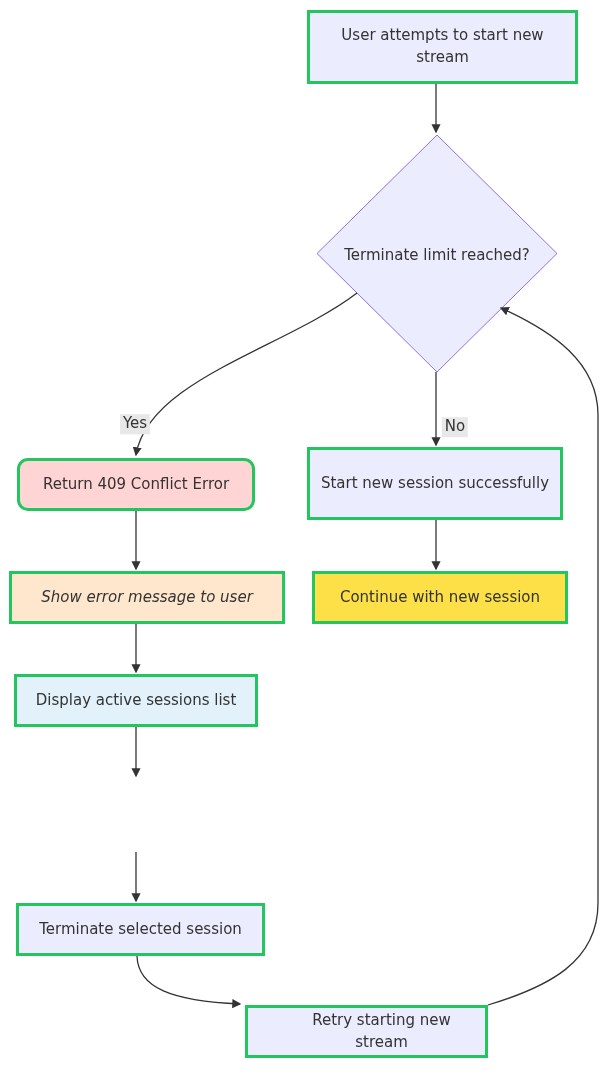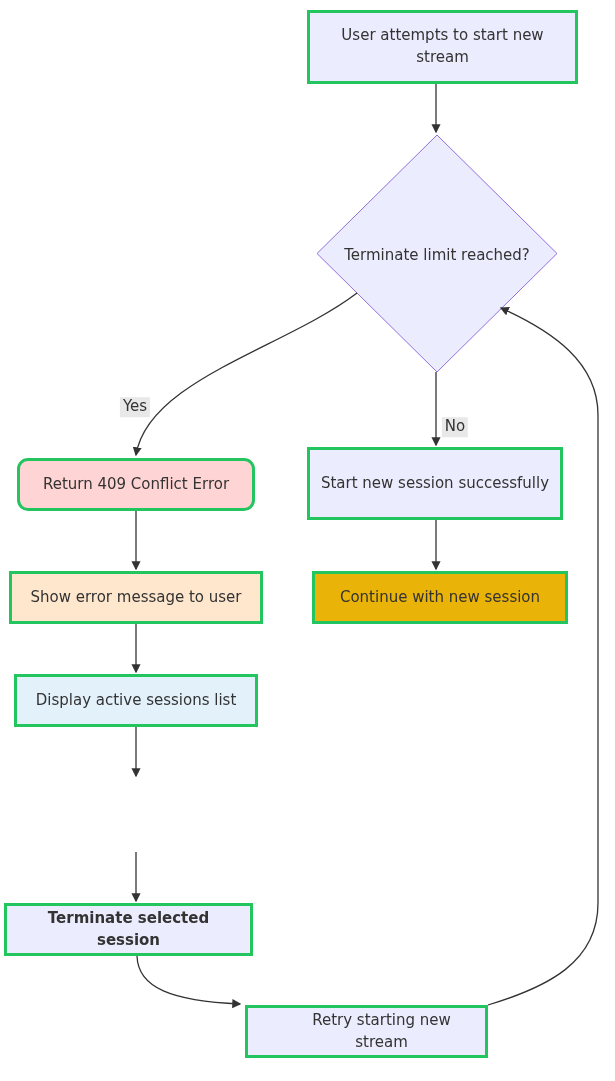--- a/index.html
+++ b/index.html
@@ -87,41 +87,41 @@
   <div class="node" style="left: 307px; top: 10px; width: 271px; height: 74px; background-color: rgb(236, 236, 255);">
     <span>User attempts to start new stream</span>
   </div>
 
   <div class="diamond-label" style="left:437px; top:255px;">Terminate limit reached?</div>
 
   <div class="node" style="left: 17px; top: 458px; width: 238px; height: 53px; background-color: rgb(255, 212, 212); border-radius: 11px;">
     <span>Return 409 Conflict Error</span>
   </div>
 
-  <div class="node" style="left: 9px; top: 571px; width: 254px; height: 53px; background-color: rgb(255, 231, 205);">
+  <div class="node" style="left: 9px; top: 571px; width: 276px; height: 53px; background-color: rgb(255, 231, 205); font-style: italic;">
     <span>Show error message to user</span>
   </div>
 
   <div class="node" style="left: 14px; top: 674px; width: 244px; height: 53px; background-color: rgb(227, 241, 251);">
     <span>Display active sessions list</span>
   </div>
 
 
-  <div class="node" style="left: 4px; top: 903px; width: 249px; height: 53px; background-color: rgb(236, 236, 255); font-weight: bold;">
+  <div class="node" style="left: 16px; top: 903px; width: 249px; height: 53px; background-color: rgb(236, 236, 255);">
     <span>Terminate selected session</span>
   </div>
 
   <div class="node" style="left: 307px; top: 447px; width: 256px; height: 73px; background-color: rgb(236, 236, 255);">
     <span>Start new session successfully</span>
   </div>
 
-  <div class="node" style="left: 312px; top: 571px; width: 256px; height: 53px; background-color: #eab308;">
+  <div class="node" style="left: 312px; top: 571px; width: 256px; height: 53px; background-color: #fde047;">
     <span>Continue with new session</span>
   </div>
 
   <div class="node" style="left: 245px; top: 1005px; width: 243px; height: 53px; background-color: rgb(236, 236, 255); padding-left: 40px;">
     <span>Retry starting new stream</span>
   </div>
 
-  <div class="edge-label" style="left:135px; top:407px;">Yes</div>
+  <div class="edge-label" style="left:135px; top:424px;">Yes</div>
   <div class="edge-label" style="left:455px; top:407px;margin-top:20px;">No</div>
 
 </div>
 
 </body></html>

